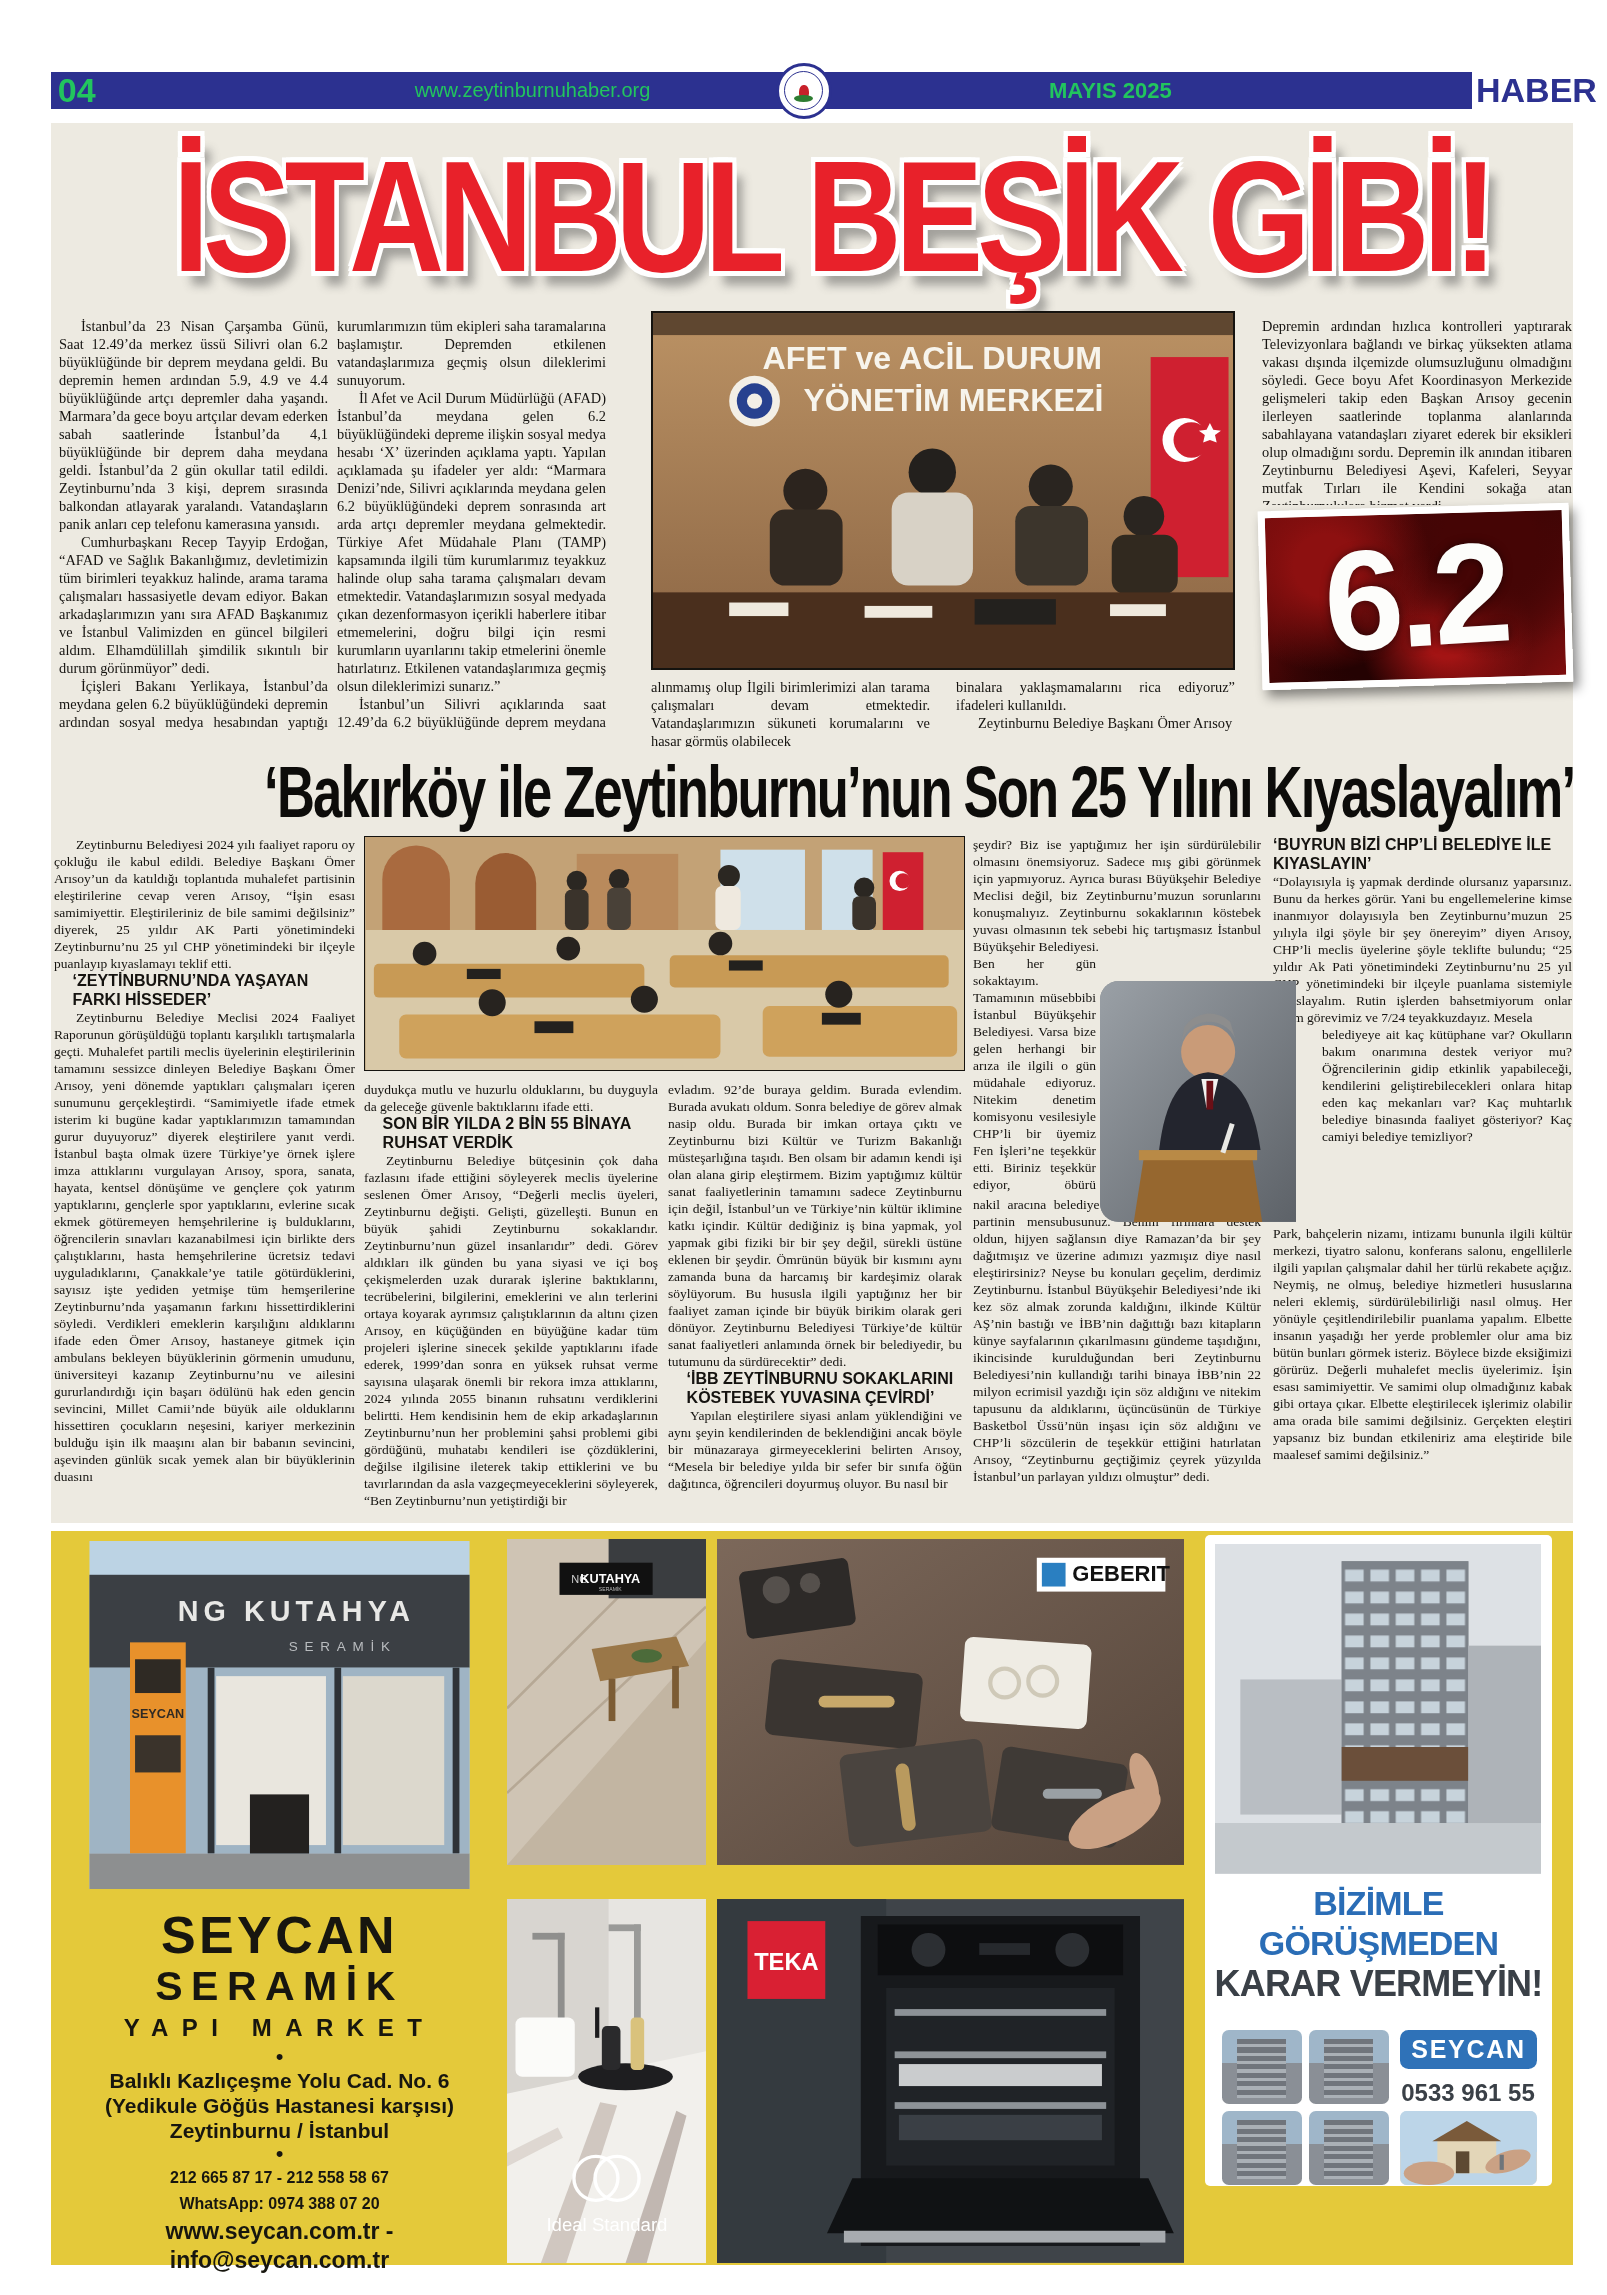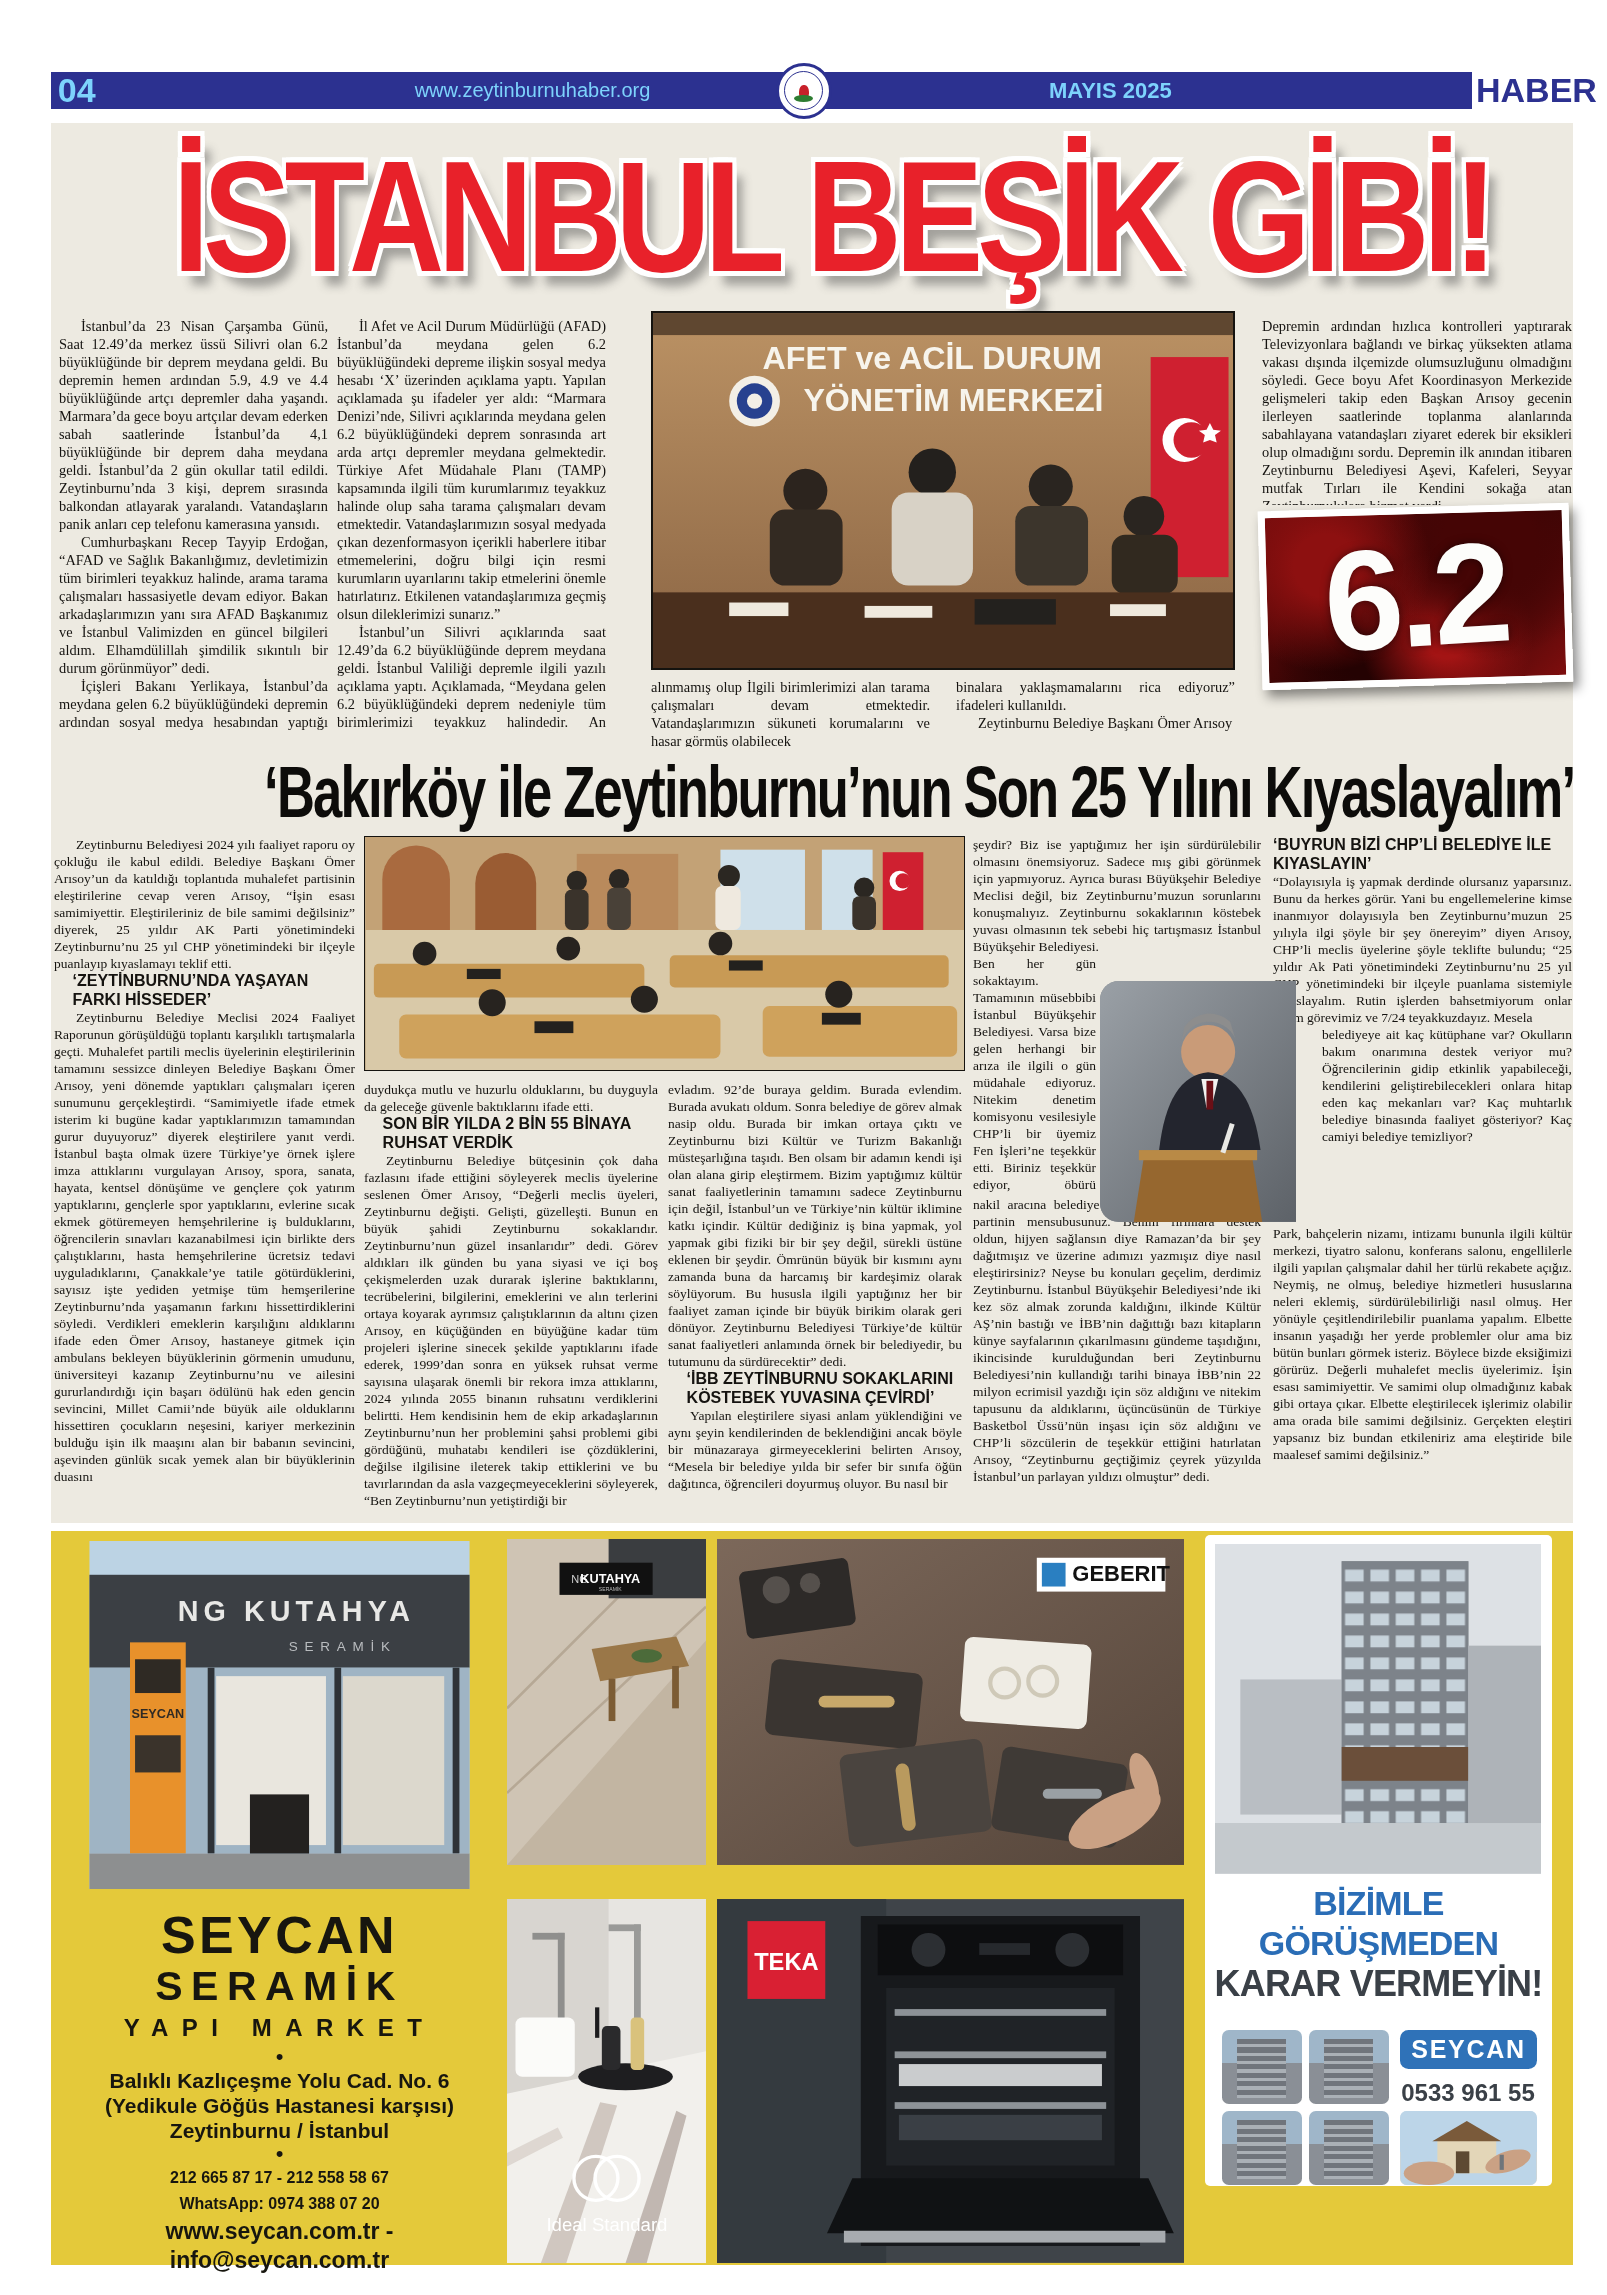--- a/index.html
+++ b/index.html
@@ -1,20 +1,20 @@
 <!DOCTYPE html>
 <html style="font-size:13.5px"><head>
 <meta charset="utf-8">
 <style>
   * { box-sizing:border-box; margin:0; padding:0; }
   html,body { background:#ffffff; }
   body { width:1607px; height:2295px; position:relative; font-family:"Liberation Serif", serif; color:#151310; }
 
   
-  .topbar { position:absolute; left:51px; top:72px; width:1421px; height:37px; background:#2c3190; color:#7dd3fc; font-family:"Liberation Sans", sans-serif; }
+  .topbar { position:absolute; left:51px; top:72px; width:1421px; height:37px; background:#2c3190; color:#22c55e; font-family:"Liberation Sans", sans-serif; }
   .pagenum { position:absolute; left:6.8px; top:0px; font-size:34px; font-weight:700; line-height:37px; }
   .site { position:absolute; left:304px; top:0; width:355px; text-align:center; font-size:20px; line-height:37px; }
   .issue { position:absolute; left:998px; top:0; width:203px; text-align:left; font-size:22px; font-weight:700; line-height:37px; }
   .section-label { position:absolute; left:1476px; top:72px; width:97px; height:37px; color:#2c3190; font-family:"Liberation Sans", sans-serif; font-size:34px; font-weight:700; line-height:37px; text-align:right; }
   .logo-badge { position:absolute; left:776px; top:63px; width:56px; height:56px; border-radius:50%; background:#fff; border:3.4px solid #2c3190; }
   .logo-badge .inner { position:absolute; left:5px; top:5px; width:39px; height:39px; border-radius:50%; border:1.7px solid #2c3190; }
   .logo-badge .dot { position:absolute; left:20px; top:18.6px; width:10px; height:15px; background:#c8202a; border-radius:45%; }
   .logo-badge .leaf { position:absolute; left:15px; top:29px; width:18.6px; height:6.8px; background:#2e7d32; border-radius:50%; }
 
   
@@ -99,20 +99,21 @@
 <div class="panel"></div>
 
 <div class="headline1">İSTANBUL BEŞİK GİBİ!</div>
 
 <div class="col body-text" style="left:59px; top:317px; width:269px; height:413px;">
   <p class="ind">İstanbul’da 23 Nisan Çarşamba Günü, Saat 12.49’da merkez üssü Silivri olan 6.2 büyüklüğünde bir deprem meydana geldi. Bu depremin hemen ardından 5.9, 4.9 ve 4.4 büyüklüğünde artçı depremler daha yaşandı. Marmara’da gece boyu artçılar devam ederken sabah saatlerinde İstanbul’da 4,1 büyüklüğünde bir deprem daha meydana geldi. İstanbul’da 2 gün okullar tatil edildi. Zeytinburnu’nda 3 kişi, deprem sırasında balkondan atlayarak yaralandı. Vatandaşların panik anları cep telefonu kamerasına yansıdı.</p>
   <p class="ind">Cumhurbaşkanı Recep Tayyip Erdoğan, “AFAD ve Sağlık Bakanlığımız, devletimizin tüm birimleri teyakkuz halinde, arama tarama çalışmaları hassasiyetle devam ediyor. Bakan arkadaşlarımızın yanı sıra AFAD Başkanımız ve İstanbul Valimizden en güncel bilgileri aldım. Elhamdülillah şimdilik sıkıntılı bir durum görünmüyor” dedi.</p>
   <p class="ind">İçişleri Bakanı Yerlikaya, İstanbul’da meydana gelen 6.2 büyüklüğündeki depremin ardından sosyal medya hesabından yaptığı açıklamada, “İstanbul Marmara Denizi Silivri’de 6.2 büyüklüğünde bir deprem meydana gelmiştir. Çevre illerden de hissedilen depremle ilgili olarak AFAD ve ilgili</p>
 </div>
 <div class="col body-text" style="left:337px; top:317px; width:269px; height:413px;">
+  <p>kurumlarımızın tüm ekipleri saha taramalarına başlamıştır. Depremden etkilenen vatandaşlarımıza geçmiş olsun dileklerimi sunuyorum.</p>
   <p class="ind">İl Afet ve Acil Durum Müdürlüğü (AFAD) İstanbul’da meydana gelen 6.2 büyüklüğündeki depreme ilişkin sosyal medya hesabı ‘X’ üzerinden açıklama yaptı. Yapılan açıklamada şu ifadeler yer aldı: “Marmara Denizi’nde, Silivri açıklarında meydana gelen 6.2 büyüklüğündeki deprem sonrasında art arda artçı depremler meydana gelmektedir. Türkiye Afet Müdahale Planı (TAMP) kapsamında ilgili tüm kurumlarımız teyakkuz halinde olup saha tarama çalışmaları devam etmektedir. Vatandaşlarımızın sosyal medyada çıkan dezenformasyon içerikli haberlere itibar etmemelerini, doğru bilgi için resmi kurumların uyarılarını takip etmelerini önemle hatırlatırız. Etkilenen vatandaşlarımıza geçmiş olsun dileklerimizi sunarız.”</p>
   <p class="ind">İstanbul’un Silivri açıklarında saat 12.49’da 6.2 büyüklüğünde deprem meydana geldi. İstanbul Valiliği depremle ilgili yazılı açıklama yaptı. Açıklamada, “Meydana gelen 6.2 büyüklüğündeki deprem nedeniyle tüm birimlerimizi teyakkuz halindedir. An itibariyle herhangi bir yıkım ihbarı</p>
 </div>
 
 <div class="photo-frame" style="left:651px; top:311px; width:584px; height:359px;">
   <svg width="584" height="359" viewBox="0 0 690 424">
     <defs>
       <linearGradient id="wood" x1="0" y1="0" x2="0" y2="1">
         <stop offset="0" stop-color="#bb9264"></stop>
           <stop offset="1" stop-color="#8a6443"></stop>

